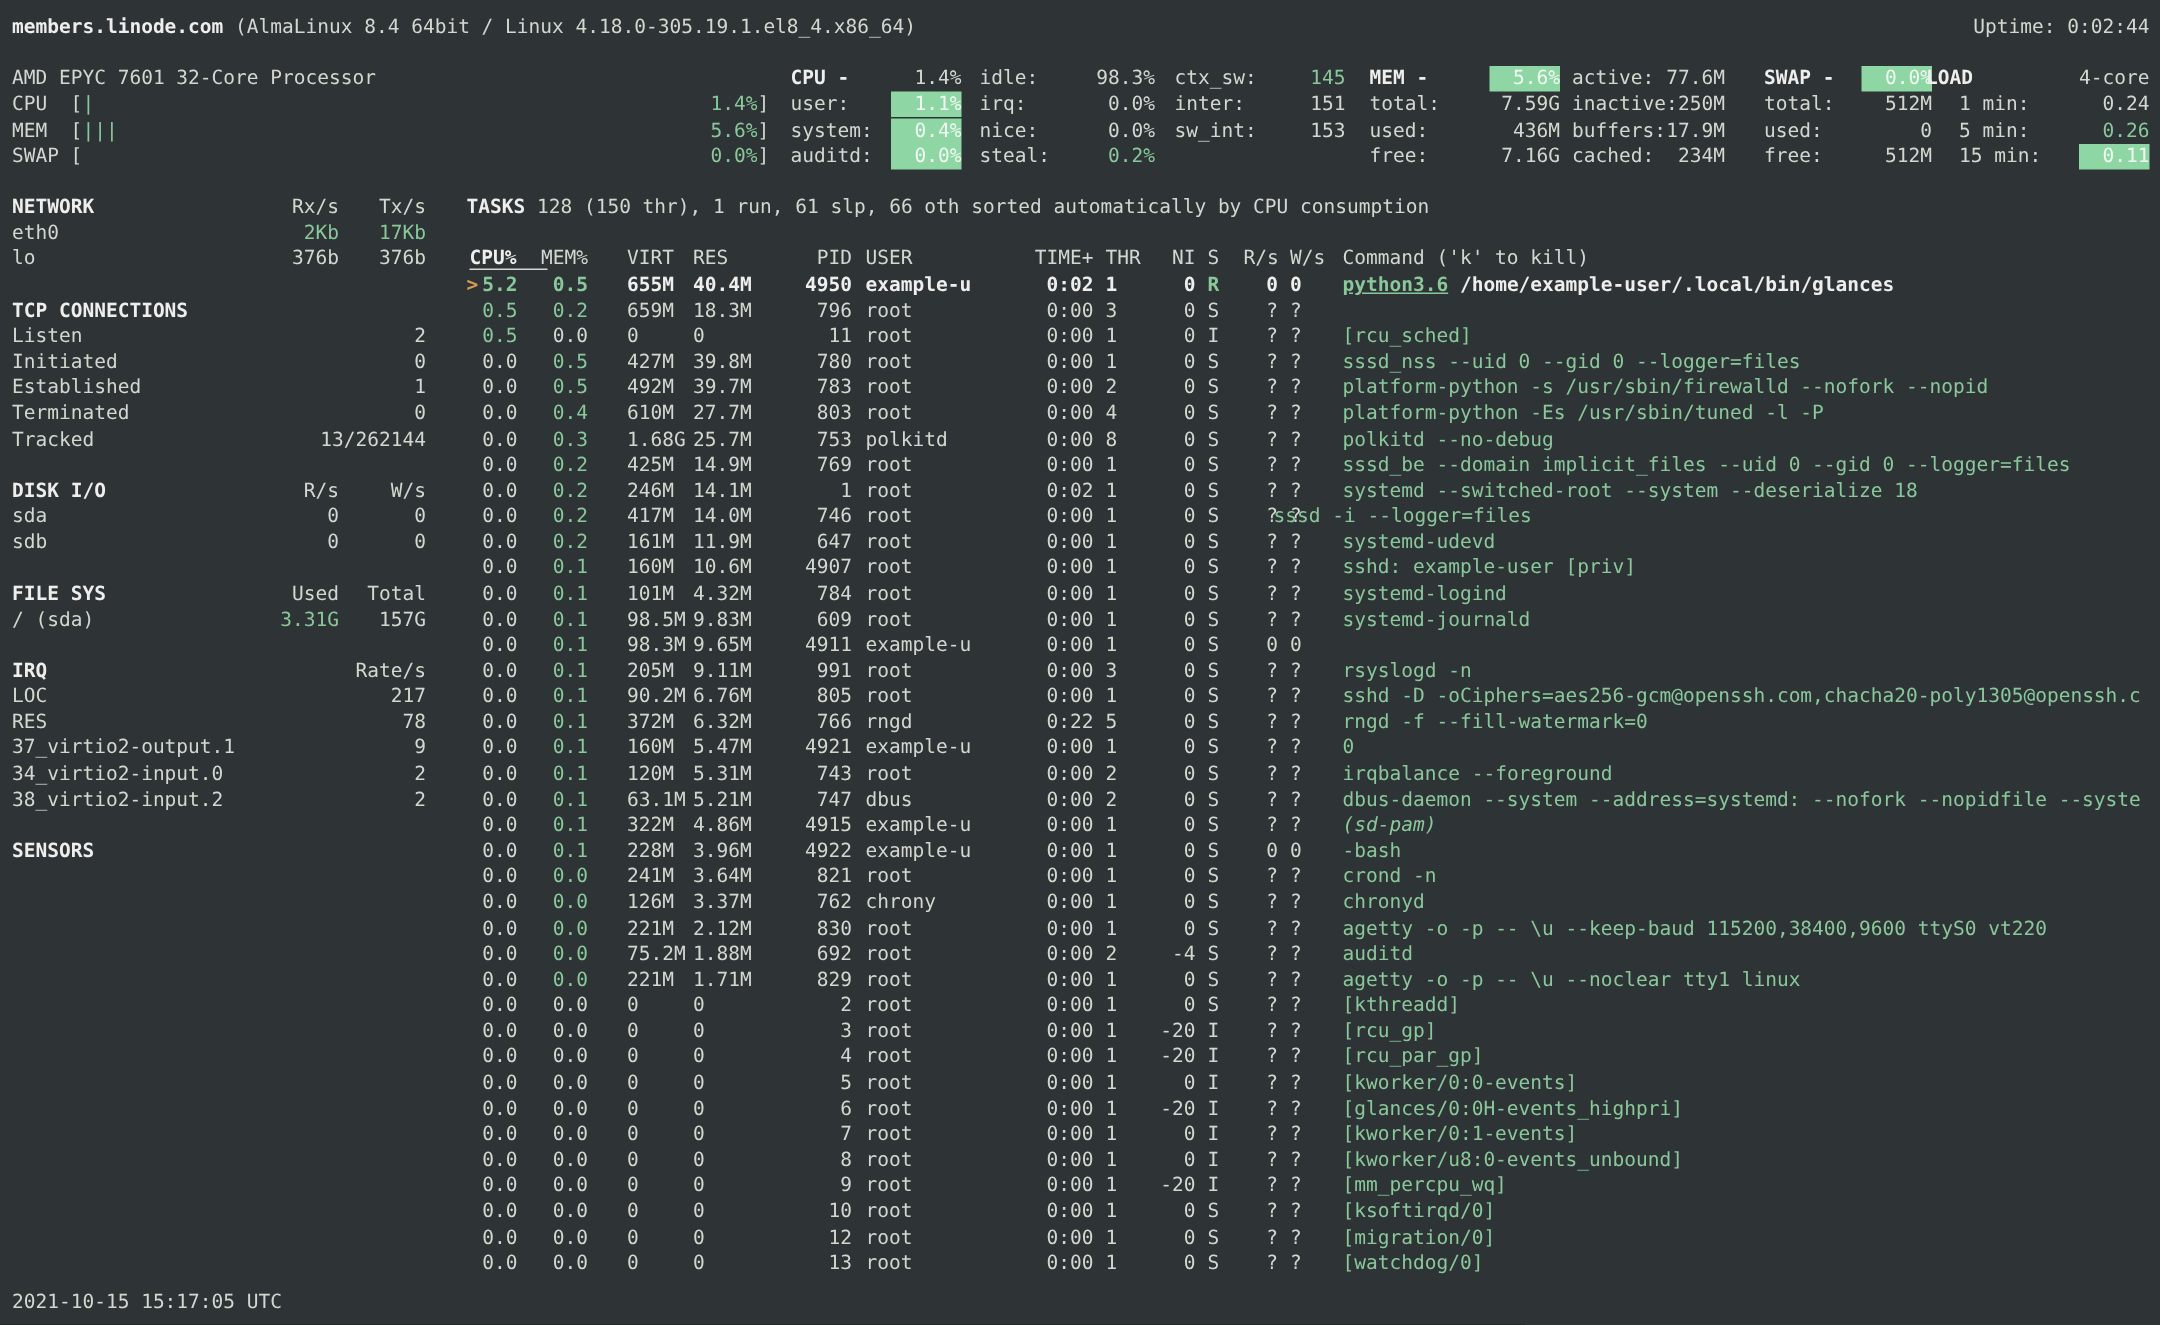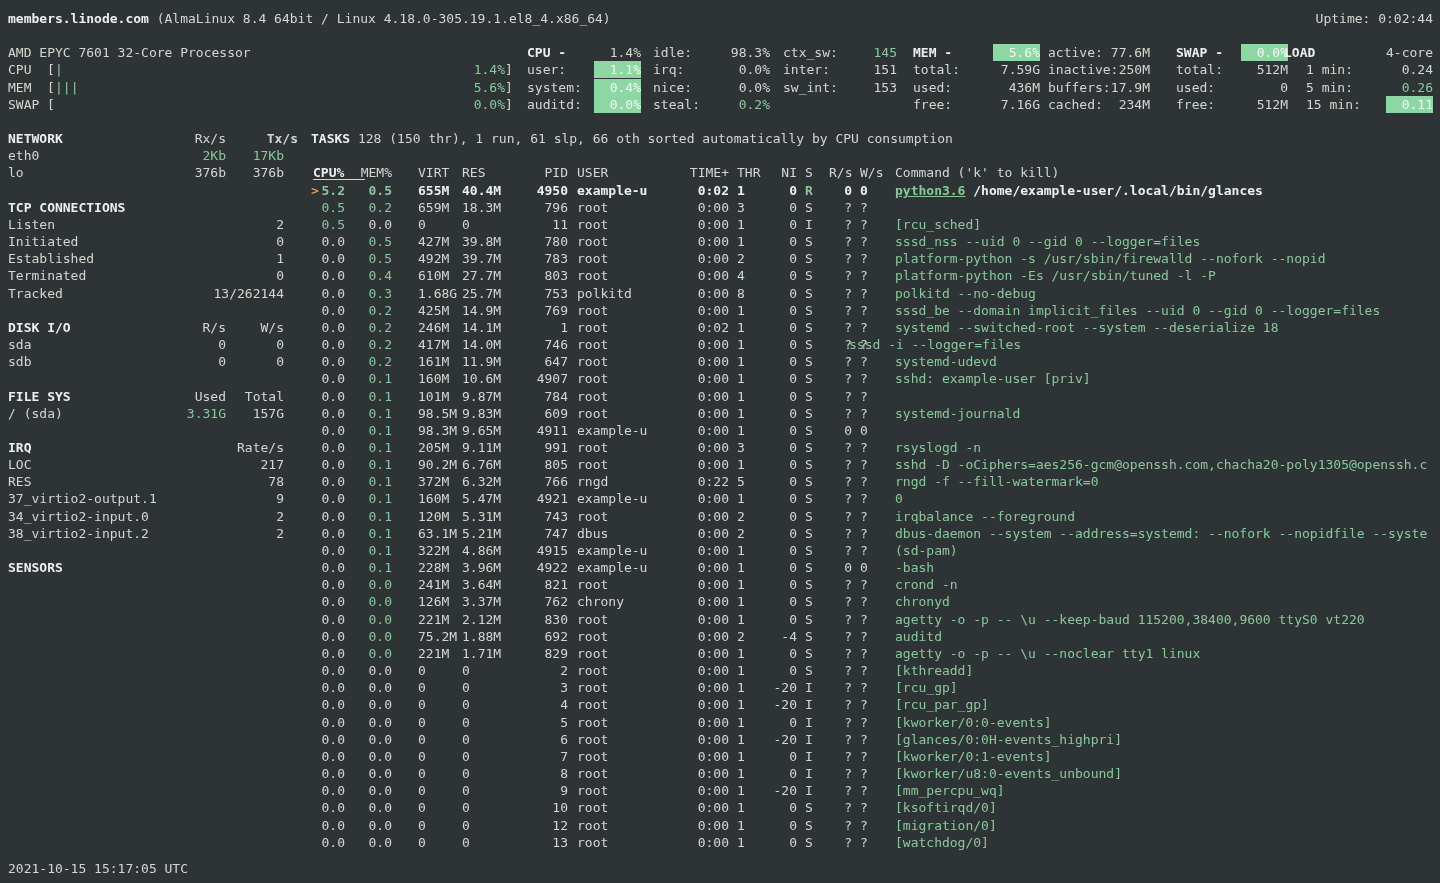--- a/index.html
+++ b/index.html
@@ -168,21 +168,21 @@
       </div>
       <div class="trow" style="top: 96px;">
         <span class="cell" style="left: 1306px;">15 min:</span>
         <span class="cell hl" style="left: 1386px; width: 47px;">0.11</span>
       </div>
     </div>
   <div id="sidebar">
       <div class="trow" style="top: 130px;">
         <span class="cell b" style="left: 8px;">NETWORK</span>
         <span class="cell r" style="left: 136px; width: 90px;">Rx/s</span>
-        <span class="cell r" style="left: 208px; width: 90px; font-weight: bold;">Tx/s</span>
+        <span class="cell r" style="left: 194px; width: 90px;">Tx/s</span>
       </div>
       <div class="trow" style="top: 147px;">
         <span class="cell" style="left: 8px;">eth0</span>
         <span class="cell r g" style="left: 136px; width: 90px;">2Kb</span>
         <span class="cell r g" style="left: 184px; width: 100px;">17Kb</span>
       </div>
       <div class="trow" style="top: 164px;">
         <span class="cell" style="left: 8px;">lo</span>
         <span class="cell r" style="left: 136px; width: 90px;">376b</span>
         <span class="cell r" style="left: 184px; width: 100px;">376b</span>
@@ -475,29 +475,30 @@
         <span class="cell wt" style="left: 805px; width: 12px;">S</span>
         <span class="cell r wt" style="left: 829px; width: 23px;">?</span>
         <span class="cell wt" style="left: 860px; width: 23px;">?</span>
         <span class="cell" style="left: 895px; width: 545px;"><span class="g">sshd:</span><span class="g"> example-user [priv]</span></span>
       </div>
       <div class="trow" style="top: 388px;">
         <span class="cell cur" style="left: 311px; width: 10px;"></span>
         <span class="cell r wt" style="left: 313px; width: 32px;">0.0</span>
         <span class="cell r g" style="left: 352px; width: 40px;">0.1</span>
         <span class="cell wt" style="left: 418px; width: 43px;">101M</span>
-        <span class="cell wt" style="left: 462px; width: 46px;">9.87M</span>
+        <span class="cell wt" style="left: 462px; width: 46px;">4.32M</span>
         <span class="cell r wt" style="left: 508px; width: 60px;">784</span>
         <span class="cell wt" style="left: 577px; width: 80px;">root</span>
         <span class="cell r wt" style="left: 689px; width: 40px;">0:00</span>
         <span class="cell wt" style="left: 737px; width: 25px;">1</span>
         <span class="cell r wt" style="left: 767px; width: 30px;">0</span>
         <span class="cell wt" style="left: 805px; width: 12px;">S</span>
         <span class="cell r wt" style="left: 829px; width: 23px;">?</span>
         <span class="cell wt" style="left: 860px; width: 23px;">?</span>
+        <span class="cell" style="left: 895px; width: 545px;"><span class="g">systemd-logind</span></span>
       </div>
       <div class="trow" style="top: 405px;">
         <span class="cell cur" style="left: 311px; width: 10px;"></span>
         <span class="cell r wt" style="left: 313px; width: 32px;">0.0</span>
         <span class="cell r g" style="left: 352px; width: 40px;">0.1</span>
         <span class="cell wt" style="left: 418px; width: 43px;">98.5M</span>
         <span class="cell wt" style="left: 462px; width: 46px;">9.83M</span>
         <span class="cell r wt" style="left: 508px; width: 60px;">609</span>
         <span class="cell wt" style="left: 577px; width: 80px;">root</span>
         <span class="cell r wt" style="left: 689px; width: 40px;">0:00</span>
@@ -626,21 +627,21 @@
         <span class="cell wt" style="left: 418px; width: 43px;">322M</span>
         <span class="cell wt" style="left: 462px; width: 46px;">4.86M</span>
         <span class="cell r wt" style="left: 508px; width: 60px;">4915</span>
         <span class="cell wt" style="left: 577px; width: 80px;">example-u</span>
         <span class="cell r wt" style="left: 689px; width: 40px;">0:00</span>
         <span class="cell wt" style="left: 737px; width: 25px;">1</span>
         <span class="cell r wt" style="left: 767px; width: 30px;">0</span>
         <span class="cell wt" style="left: 805px; width: 12px;">S</span>
         <span class="cell r wt" style="left: 829px; width: 23px;">?</span>
         <span class="cell wt" style="left: 860px; width: 23px;">?</span>
-        <span class="cell" style="left: 895px; width: 545px;"><span class="g">(sd-pam)</span></span>
+        <span class="cell" style="left: 895px; width: 545px; font-style: italic;"><span class="g">(sd-pam)</span></span>
       </div>
       <div class="trow" style="top: 559px;">
         <span class="cell cur" style="left: 311px; width: 10px;"></span>
         <span class="cell r wt" style="left: 313px; width: 32px;">0.0</span>
         <span class="cell r g" style="left: 352px; width: 40px;">0.1</span>
         <span class="cell wt" style="left: 418px; width: 43px;">228M</span>
         <span class="cell wt" style="left: 462px; width: 46px;">3.96M</span>
         <span class="cell r wt" style="left: 508px; width: 60px;">4922</span>
         <span class="cell wt" style="left: 577px; width: 80px;">example-u</span>
         <span class="cell r wt" style="left: 689px; width: 40px;">0:00</span>

